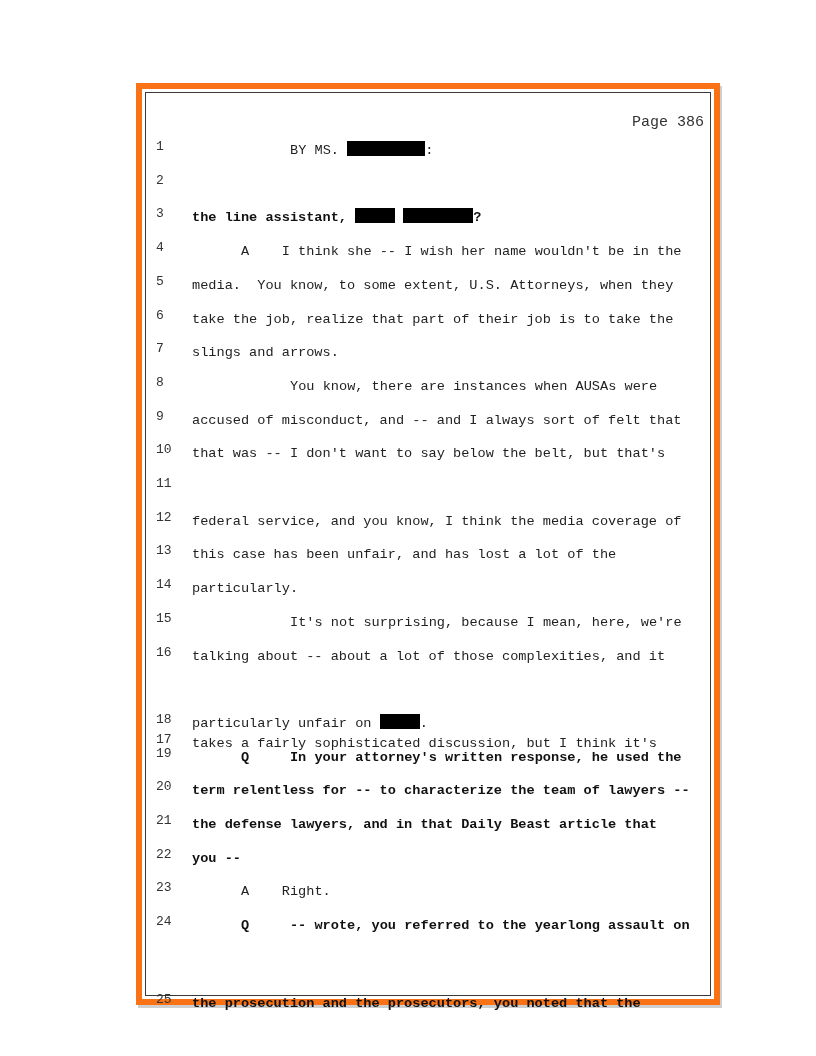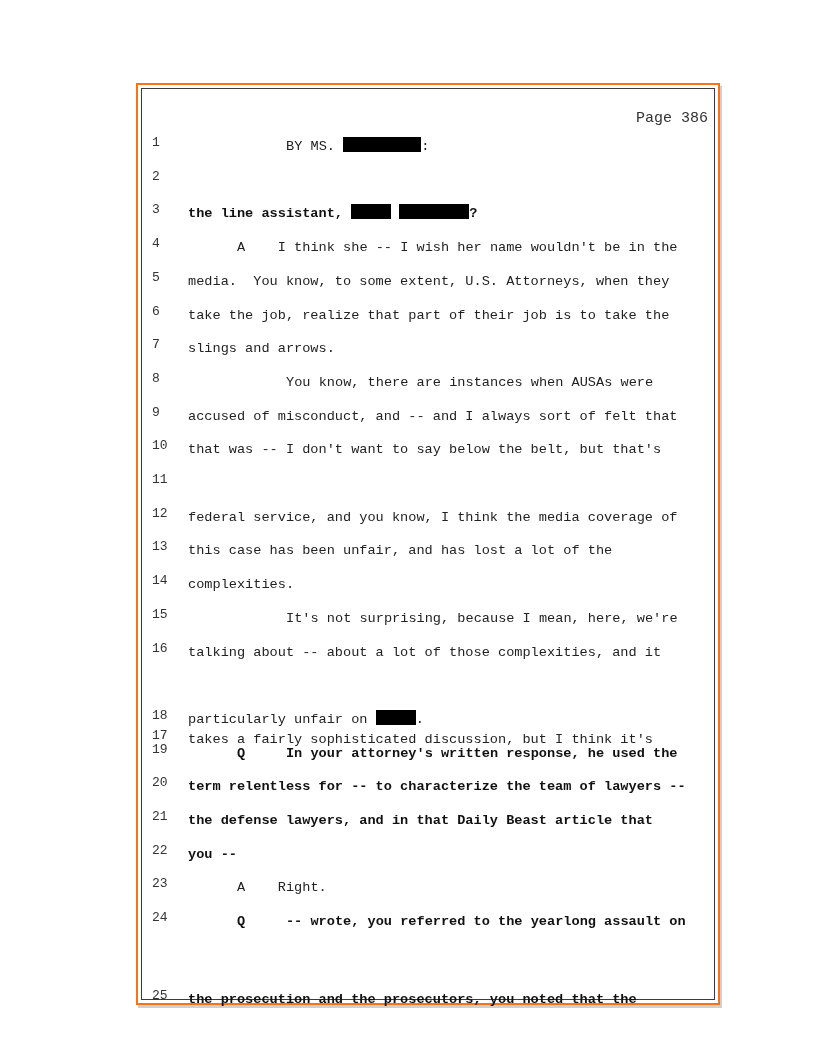--- a/index.html
+++ b/index.html
@@ -3,21 +3,21 @@
 <meta charset="utf-8">
 <style>
   html, body { margin: 0; padding: 0; }
   body {
     width: 816px; height: 1056px; background: #ffffff; position: relative;
     overflow: hidden; font-family: "Liberation Mono", "DejaVu Sans Mono", monospace;
     color: #222;
   }
   .frame {
     position: absolute; left: 136px; top: 83px; width: 584px; height: 922px;
-    border: 2px solid #f97316; box-sizing: border-box;
+    border: 6px solid #f97316; box-sizing: border-box;
     box-shadow: 2px 3px 0 #cfcfcf;
   }
   .frame-inner {
     position: absolute; left: 3px; top: 3px; right: 3px; bottom: 3px;
     border: 1px solid #3a3a3a;
   }
   .page-num {
     position: absolute; right: 10px; top: 25px; font-size: 15px; color: #333;
   }
   .line {
@@ -47,21 +47,21 @@
       <div class="line" style="top: 153.1px;"><span class="ln">4</span><span class="txt" style="left: 99.02px;"><span>A    I think she -- I wish her name wouldn't be in the</span></span></div>
       <div class="line" style="top: 186.8px;"><span class="ln">5</span><span class="txt" style="left: 50px;"><span>media.  You know, to some extent, U.S. Attorneys, when they</span></span></div>
       <div class="line" style="top: 220.5px;"><span class="ln">6</span><span class="txt" style="left: 50px;"><span>take the job, realize that part of their job is to take the</span></span></div>
       <div class="line" style="top: 254.2px;"><span class="ln">7</span><span class="txt" style="left: 50px;"><span>slings and arrows.</span></span></div>
       <div class="line" style="top: 287.9px;"><span class="ln">8</span><span class="txt" style="left: 148.04px;"><span>You know, there are instances when AUSAs were</span></span></div>
       <div class="line" style="top: 321.6px;"><span class="ln">9</span><span class="txt" style="left: 50px;"><span>accused of misconduct, and -- and I always sort of felt that</span></span></div>
       <div class="line" style="top: 355.3px;"><span class="ln">10</span><span class="txt" style="left: 50px;"><span>that was -- I don't want to say below the belt, but that's</span></span></div>
       <div class="line" style="top: 389px;"><span class="ln">11</span></div>
       <div class="line" style="top: 422.7px;"><span class="ln">12</span><span class="txt" style="left: 50px;"><span>federal service, and you know, I think the media coverage of</span></span></div>
       <div class="line" style="top: 456.4px;"><span class="ln">13</span><span class="txt" style="left: 50px;"><span>this case has been unfair, and has lost a lot of the</span></span></div>
-      <div class="line" style="top: 490.1px;"><span class="ln">14</span><span class="txt" style="left: 50px;"><span>complexities.</span></span></div>
+      <div class="line" style="top: 490.1px;"><span class="ln">14</span><span class="txt" style="left: 50px;"><span>particularly.</span></span></div>
       <div class="line" style="top: 523.8px;"><span class="ln">15</span><span class="txt" style="left: 148.04px;"><span>It's not surprising, because I mean, here, we're</span></span></div>
       <div class="line" style="top: 557.5px;"><span class="ln">16</span><span class="txt" style="left: 50px;"><span>talking about -- about a lot of those complexities, and it</span></span></div>
       <div class="line" style="top: 609px; margin-top: 36px;"><span class="ln">17</span><span class="txt" style="left: 50px;"><span>takes a fairly sophisticated discussion, but I think it's</span></span></div>
       <div class="line" style="top: 624.9px;"><span class="ln">18</span><span class="txt" style="left: 50px;"><span>particularly unfair on </span><span class="redact" style="width: 40px;"></span><span>.</span></span></div>
       <div class="line" style="top: 658.6px;"><span class="ln">19</span><span class="txt bold" style="left: 99.02px;"><span>Q     In your attorney's written response, he used the</span></span></div>
       <div class="line" style="top: 692.3px; padding-left: 32px;"><span class="ln">20</span><span class="txt bold" style="left: 50px;"><span>term relentless for -- to characterize the team of lawyers --</span></span></div>
       <div class="line" style="top: 726px;"><span class="ln">21</span><span class="txt bold" style="left: 50px;"><span>the defense lawyers, and in that Daily Beast article that</span></span></div>
       <div class="line" style="top: 759.7px;"><span class="ln">22</span><span class="txt bold" style="left: 50px;"><span>you --</span></span></div>
       <div class="line" style="top: 793.4px;"><span class="ln">23</span><span class="txt" style="left: 99.02px;"><span>A    Right.</span></span></div>
       <div class="line" style="top: 827.1px;"><span class="ln">24</span><span class="txt bold" style="left: 99.02px;"><span>Q     -- wrote, you referred to the yearlong assault on</span></span></div>

